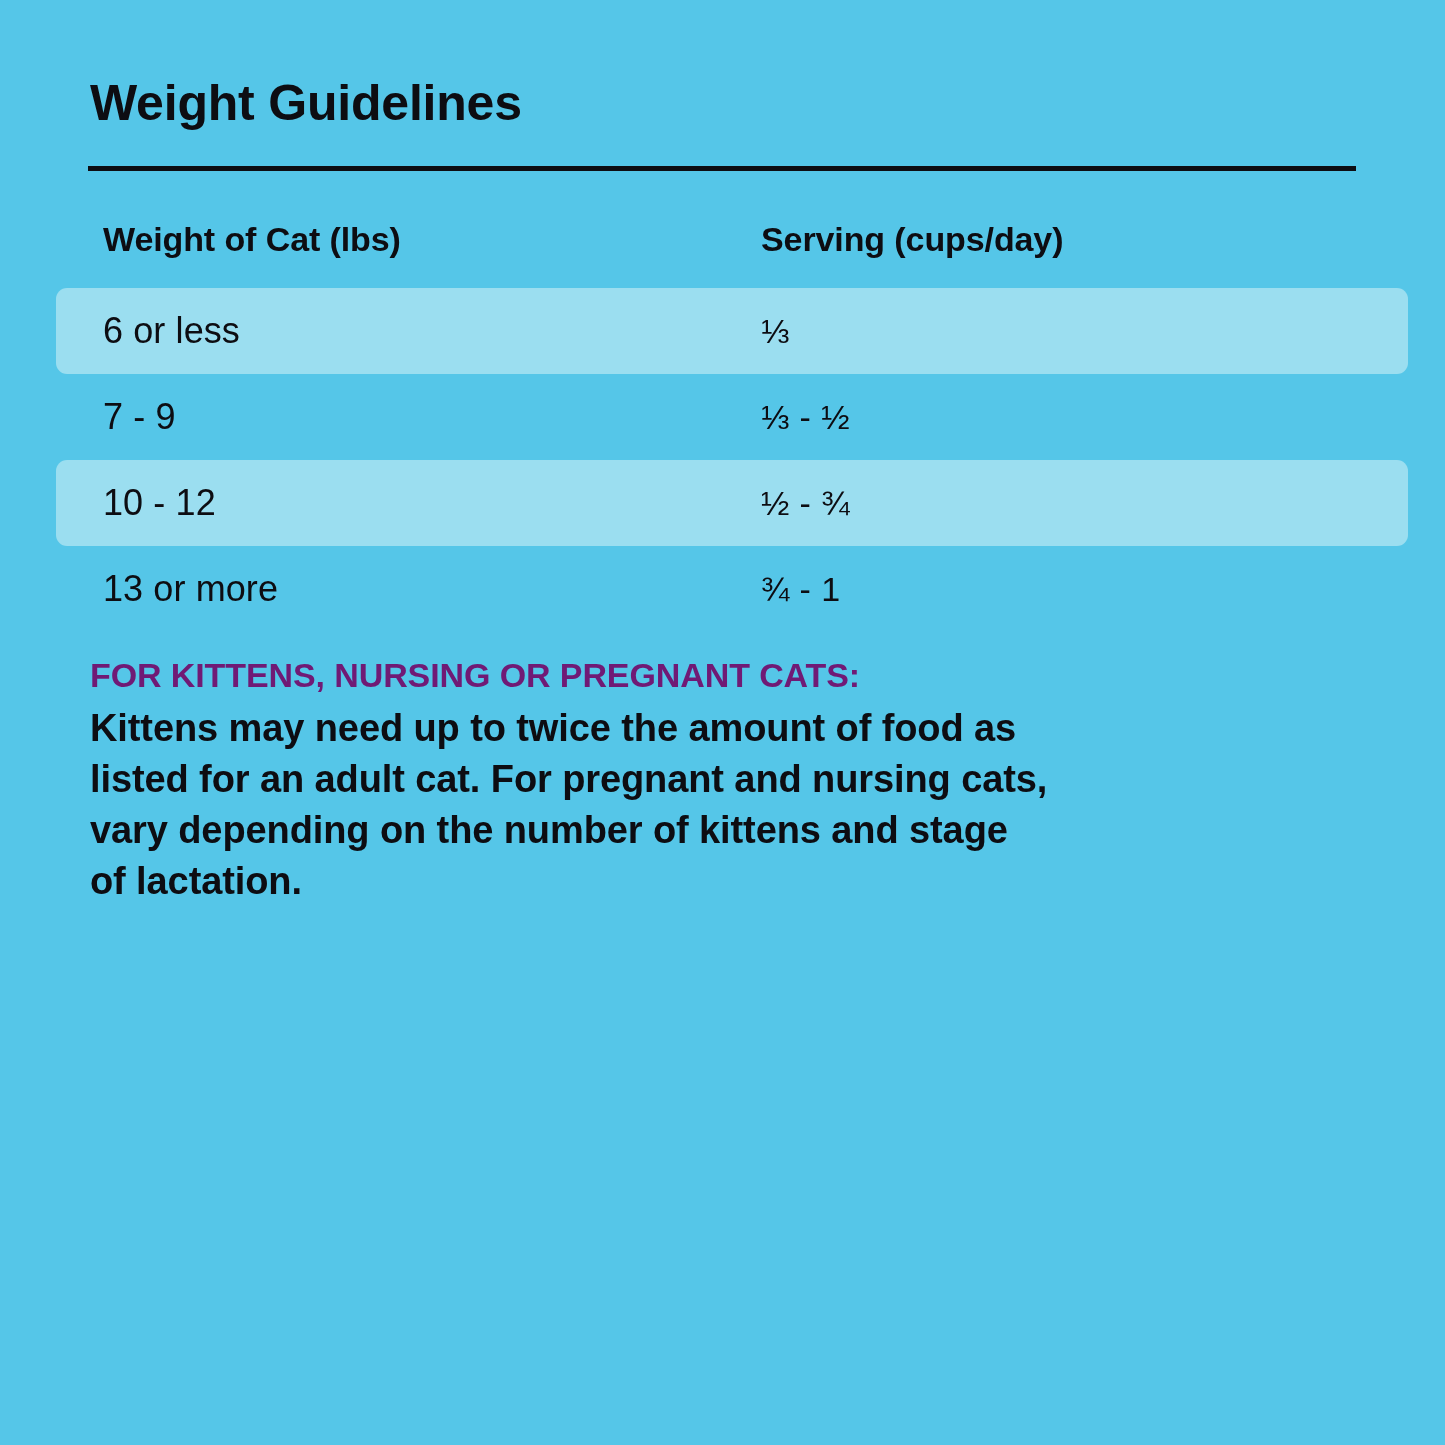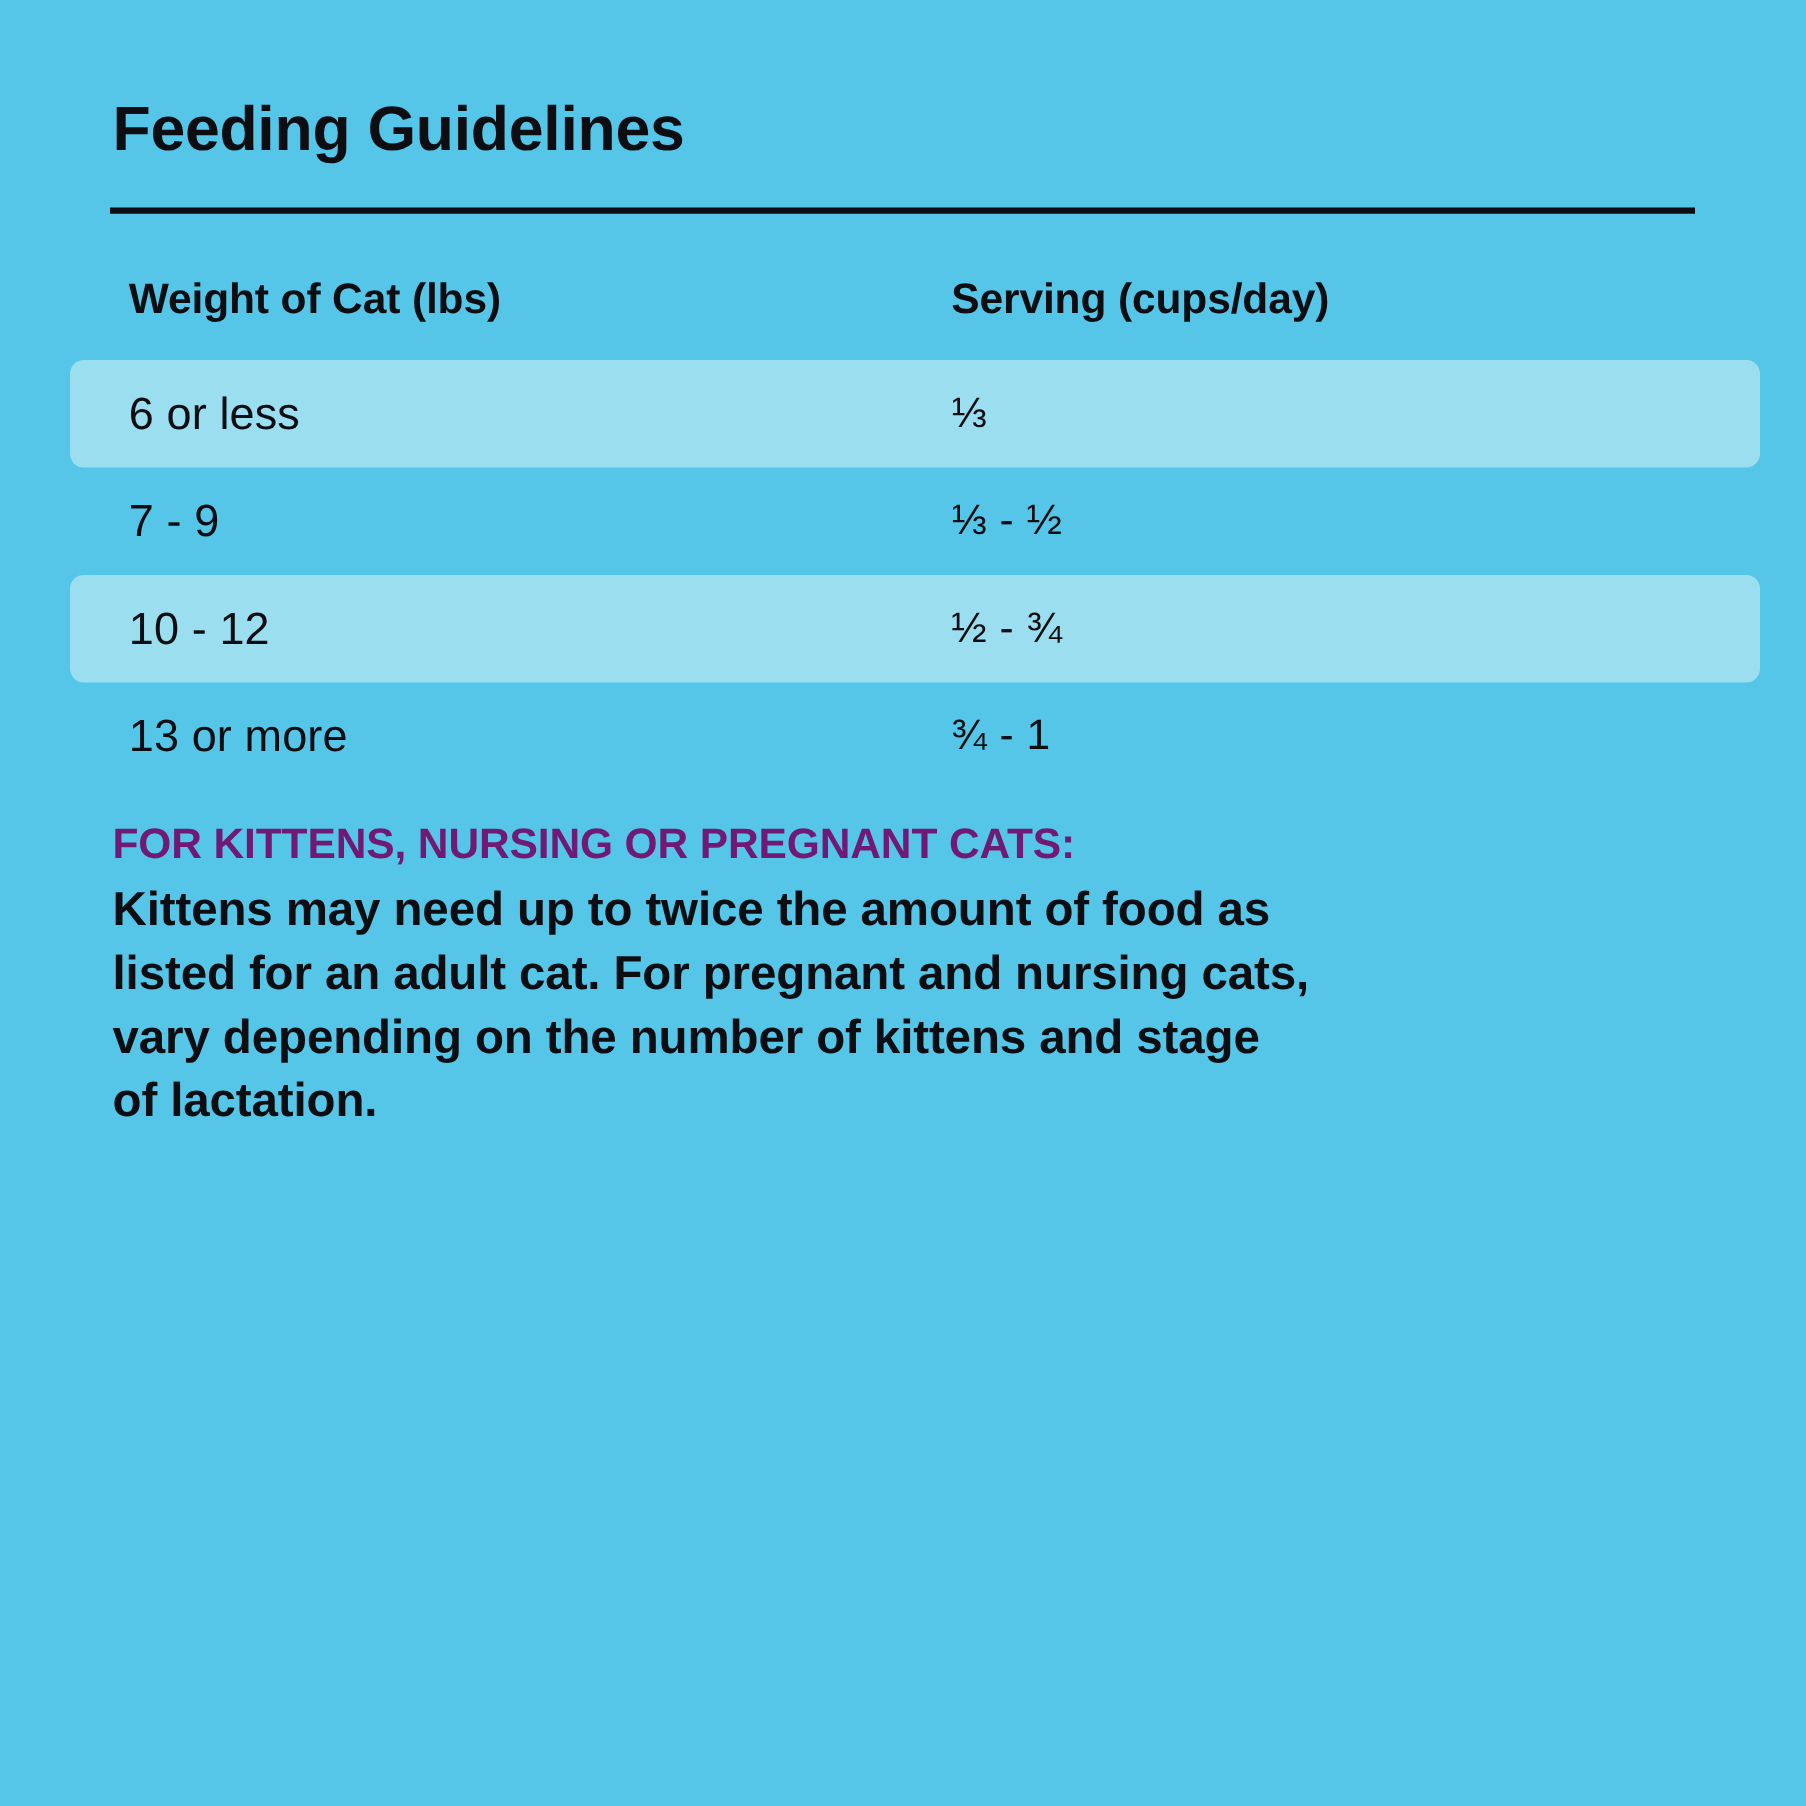--- a/index.html
+++ b/index.html
@@ -137,21 +137,21 @@
     color: #0d0d12;
     margin: 0;
   }
   .note-body .ln { display: block; }
 </style>
 </head>
 <body>
 
 <div class="page">
 
-  <div class="title">Feeding Guidelines</div>
+  <div class="title">Weight Guidelines</div>
   <div class="title-rule"></div>
 
   <div class="table">
 
     <div class="thead">
       <div class="th col-weight">Weight of Cat (lbs)</div>
       <div class="th col-serving">Serving (cups/day)</div>
     </div>
 
     <div class="rows">

